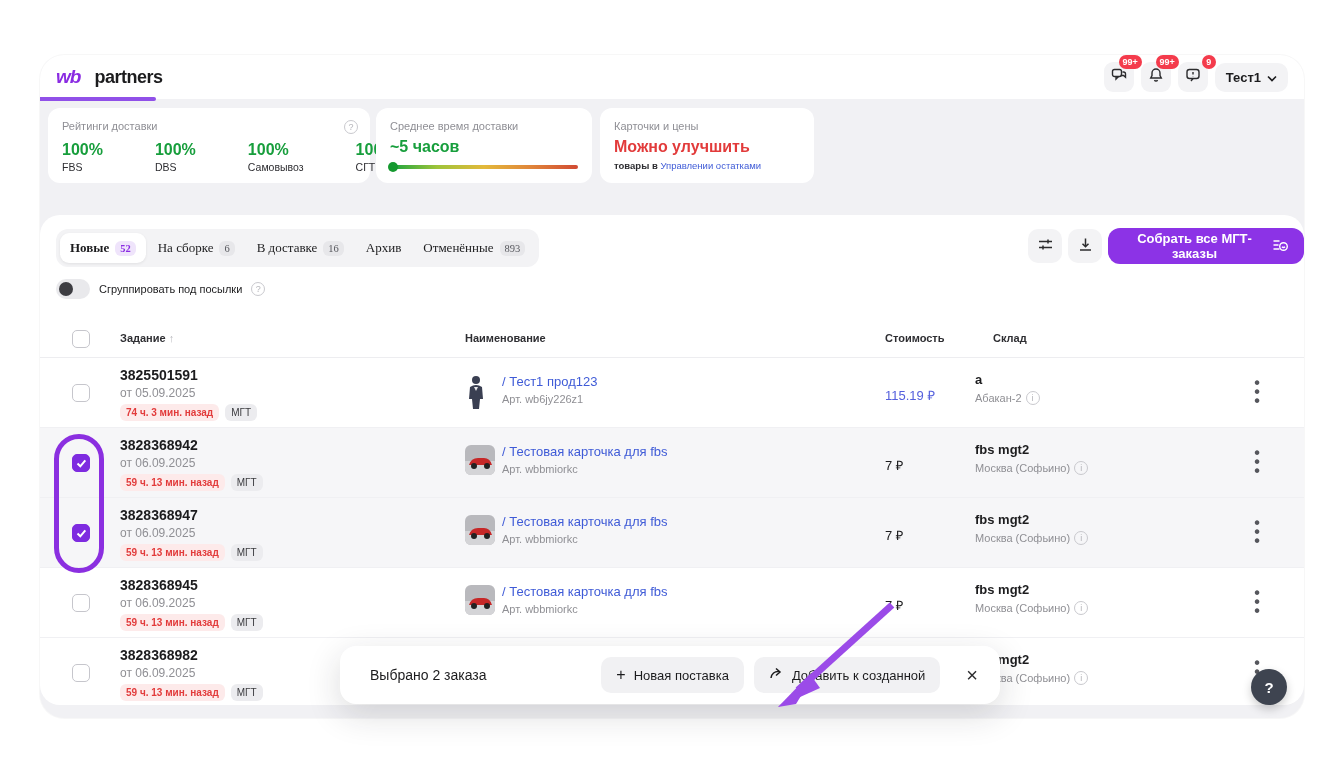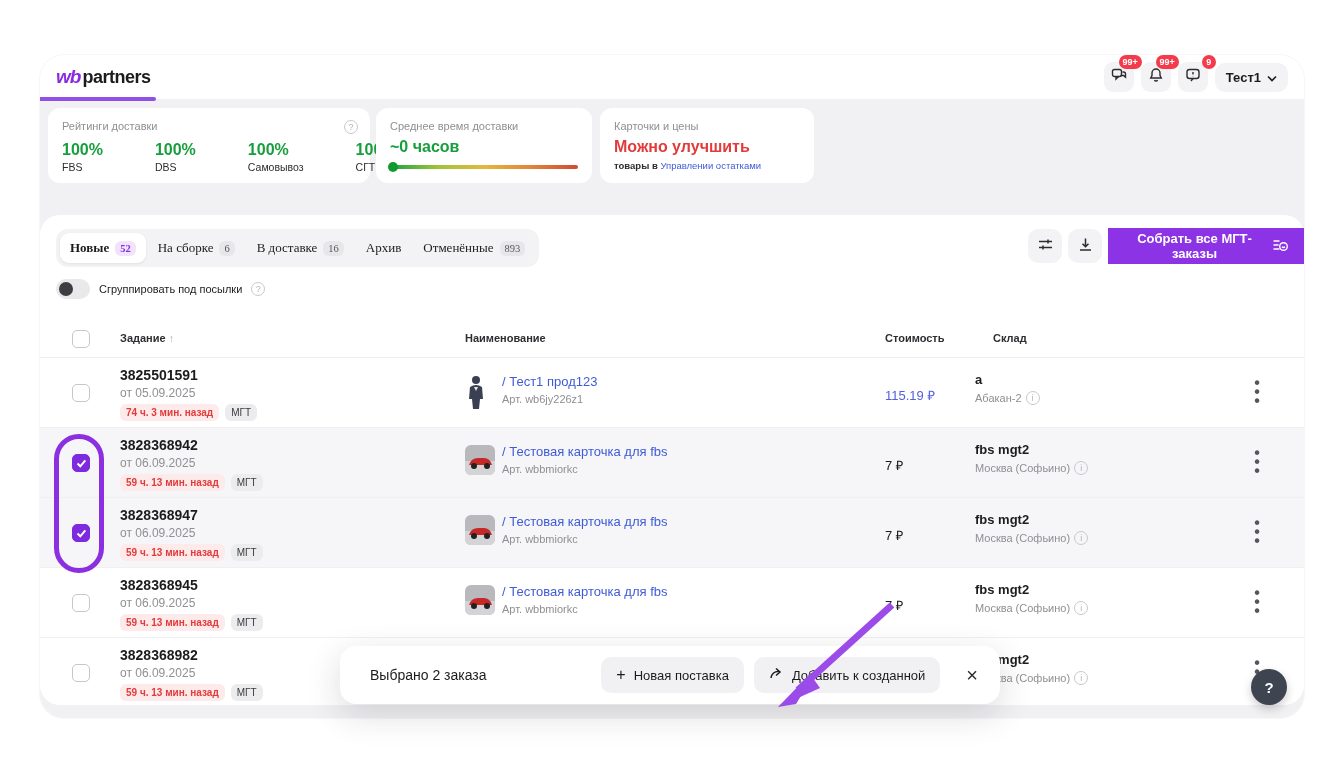--- a/index.html
+++ b/index.html
@@ -4,21 +4,21 @@
 <style>
   * { margin:0; padding:0; box-sizing:border-box; }
   body { font-family:"Liberation Sans", sans-serif; background:#fff; }
   .page { position:relative; width:1344px; height:758px; background:#fff; overflow:hidden; }
   .window { position:absolute; left:40px; top:55px; width:1264px; height:663px;
             background:#f1f1f4; border-radius:24px; box-shadow:0 0 0 1px rgba(0,0,0,0.03); }
 
   
   .header { position:absolute; left:0; top:0; width:1264px; height:44px; background:#fff;
             border-radius:24px 24px 0 0; display:flex; align-items:center; padding:0 16px; }
-  .logo { display:flex; align-items:baseline; gap:2px; margin-right:28px; cursor:pointer; }
+  .logo { display:flex; align-items:baseline; gap:14px; margin-right:28px; cursor:pointer; }
   .logo .wb { color:#8a2be2; font-weight:bold; font-size:19px; font-style:italic; letter-spacing:-1px; }
   .logo .partners { color:#1c1c1e; font-weight:bold; font-size:18px; letter-spacing:-0.5px; }
   .nav { display:flex; align-items:center; gap:6px; }
   .nav-item { font-size:13px; font-weight:bold; color:#1c1c1e; padding:8px 11px; border-radius:10px; cursor:pointer; white-space:nowrap; }
   .nav-item.active { background:#f3f3f5; }
   .header-right { margin-left:auto; display:flex; align-items:center; gap:7px; }
   .icon-btn { position:relative; width:30px; height:30px; background:#f3f3f5; border-radius:9px;
               display:flex; align-items:center; justify-content:center; color:#2c2c2e; cursor:pointer; }
   .icon-btn svg { width:16px; height:16px; }
   .badge-red { position:absolute; top:-7px; right:-8px; background:#f43b4c; color:#fff;
@@ -54,21 +54,21 @@
   .tab { display:flex; align-items:center; gap:6px; font-size:13px; color:#1c1c1e;
          padding:7px 10px; border-radius:9px; cursor:pointer; white-space:nowrap; }
   .tab.active { background:#fff; font-weight:bold; box-shadow:0 1px 3px rgba(0,0,0,0.08); }
   .tab-count { font-size:10.5px; color:#55565c; background:#e7e7ea; border-radius:6px; padding:2px 5px; }
   .tab.active .tab-count { color:#8a2be2; background:#efe4fb; }
 
   .sq-btn { position:absolute; top:14px; width:34px; height:34px; background:#f3f3f5; border-radius:10px;
             display:flex; align-items:center; justify-content:center; color:#2c2c2e; cursor:pointer; }
   .sq-btn svg { width:17px; height:17px; }
   .collect-btn { position:absolute; top:13px; left:1068px; height:36px; background:#8c33e6; color:#fff;
-                 border:none; border-radius:0; font-size:13px; font-weight:bold; padding:0 16px;
+                 border:none; border-radius:12px; font-size:13px; font-weight:bold; padding:0 16px;
                  display:flex; align-items:center; gap:7px; cursor:pointer; font-family:inherit; }
 
   .toggle-row { position:absolute; left:16px; top:64px; display:flex; align-items:center; gap:9px; }
   .toggle { position:relative; width:34px; height:20px; background:#e9e9ec; border-radius:10px; cursor:pointer; }
   .toggle-knob { position:absolute; left:3px; top:3px; width:14px; height:14px; background:#3d3d42; border-radius:50%; }
   .toggle-label { font-size:11px; color:#1c1c1e; }
   .q-inline { width:14px; height:14px; border:1px solid #c9c9ce; border-radius:50%; color:#b5b5ba; font-size:9px;
               display:inline-flex; align-items:center; justify-content:center; }
 
   
@@ -190,21 +190,21 @@
         </div>
         <div>
           <div class="stat-val">100%</div>
           <div class="stat-lbl">СГТ</div>
         </div>
       </div>
     </div>
 
     <div class="card stat-card2">
       <div class="card-title">Среднее время доставки</div>
-      <div class="big-green">~0 часов</div>
+      <div class="big-green">~5 часов</div>
       <div class="grad-bar">
         <div class="grad-dot"></div>
       </div>
     </div>
 
     <div class="card stat-card3">
       <div class="card-title">Карточки и цены</div>
       <div class="big-red">Можно улучшить</div>
       <div class="hint"><span>товары в </span><a>Управлении остатками</a></div>
     </div>

